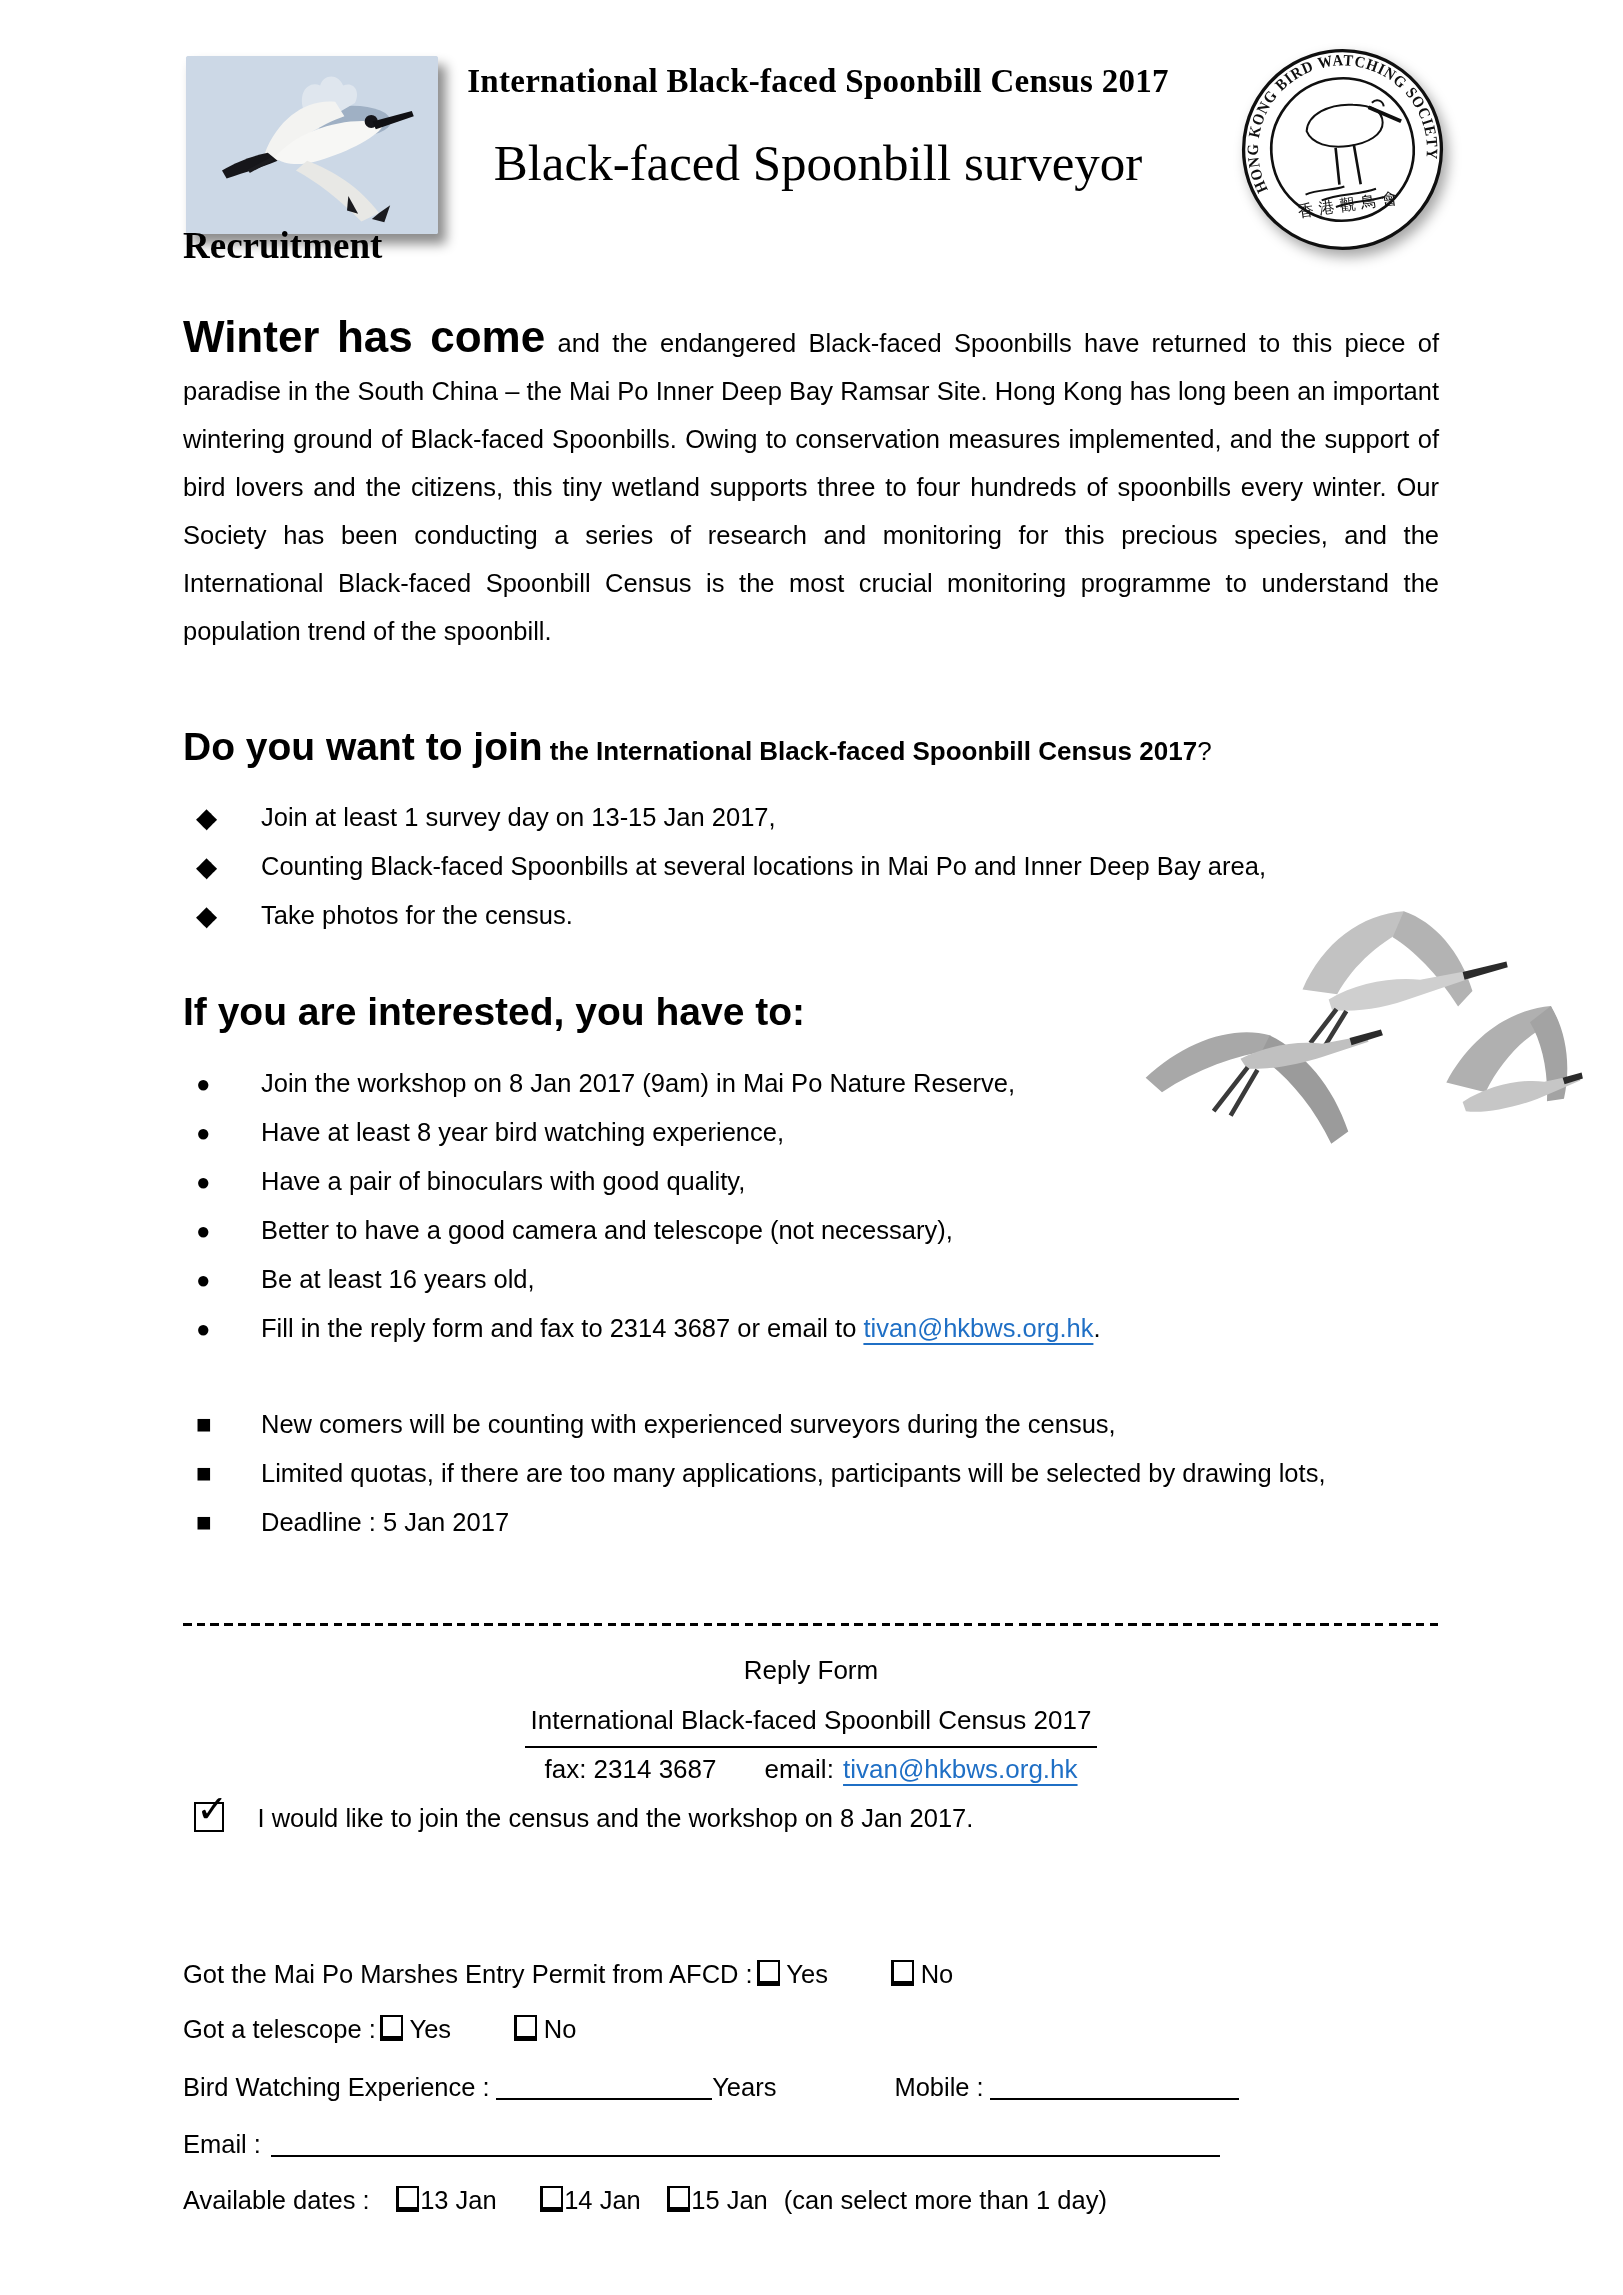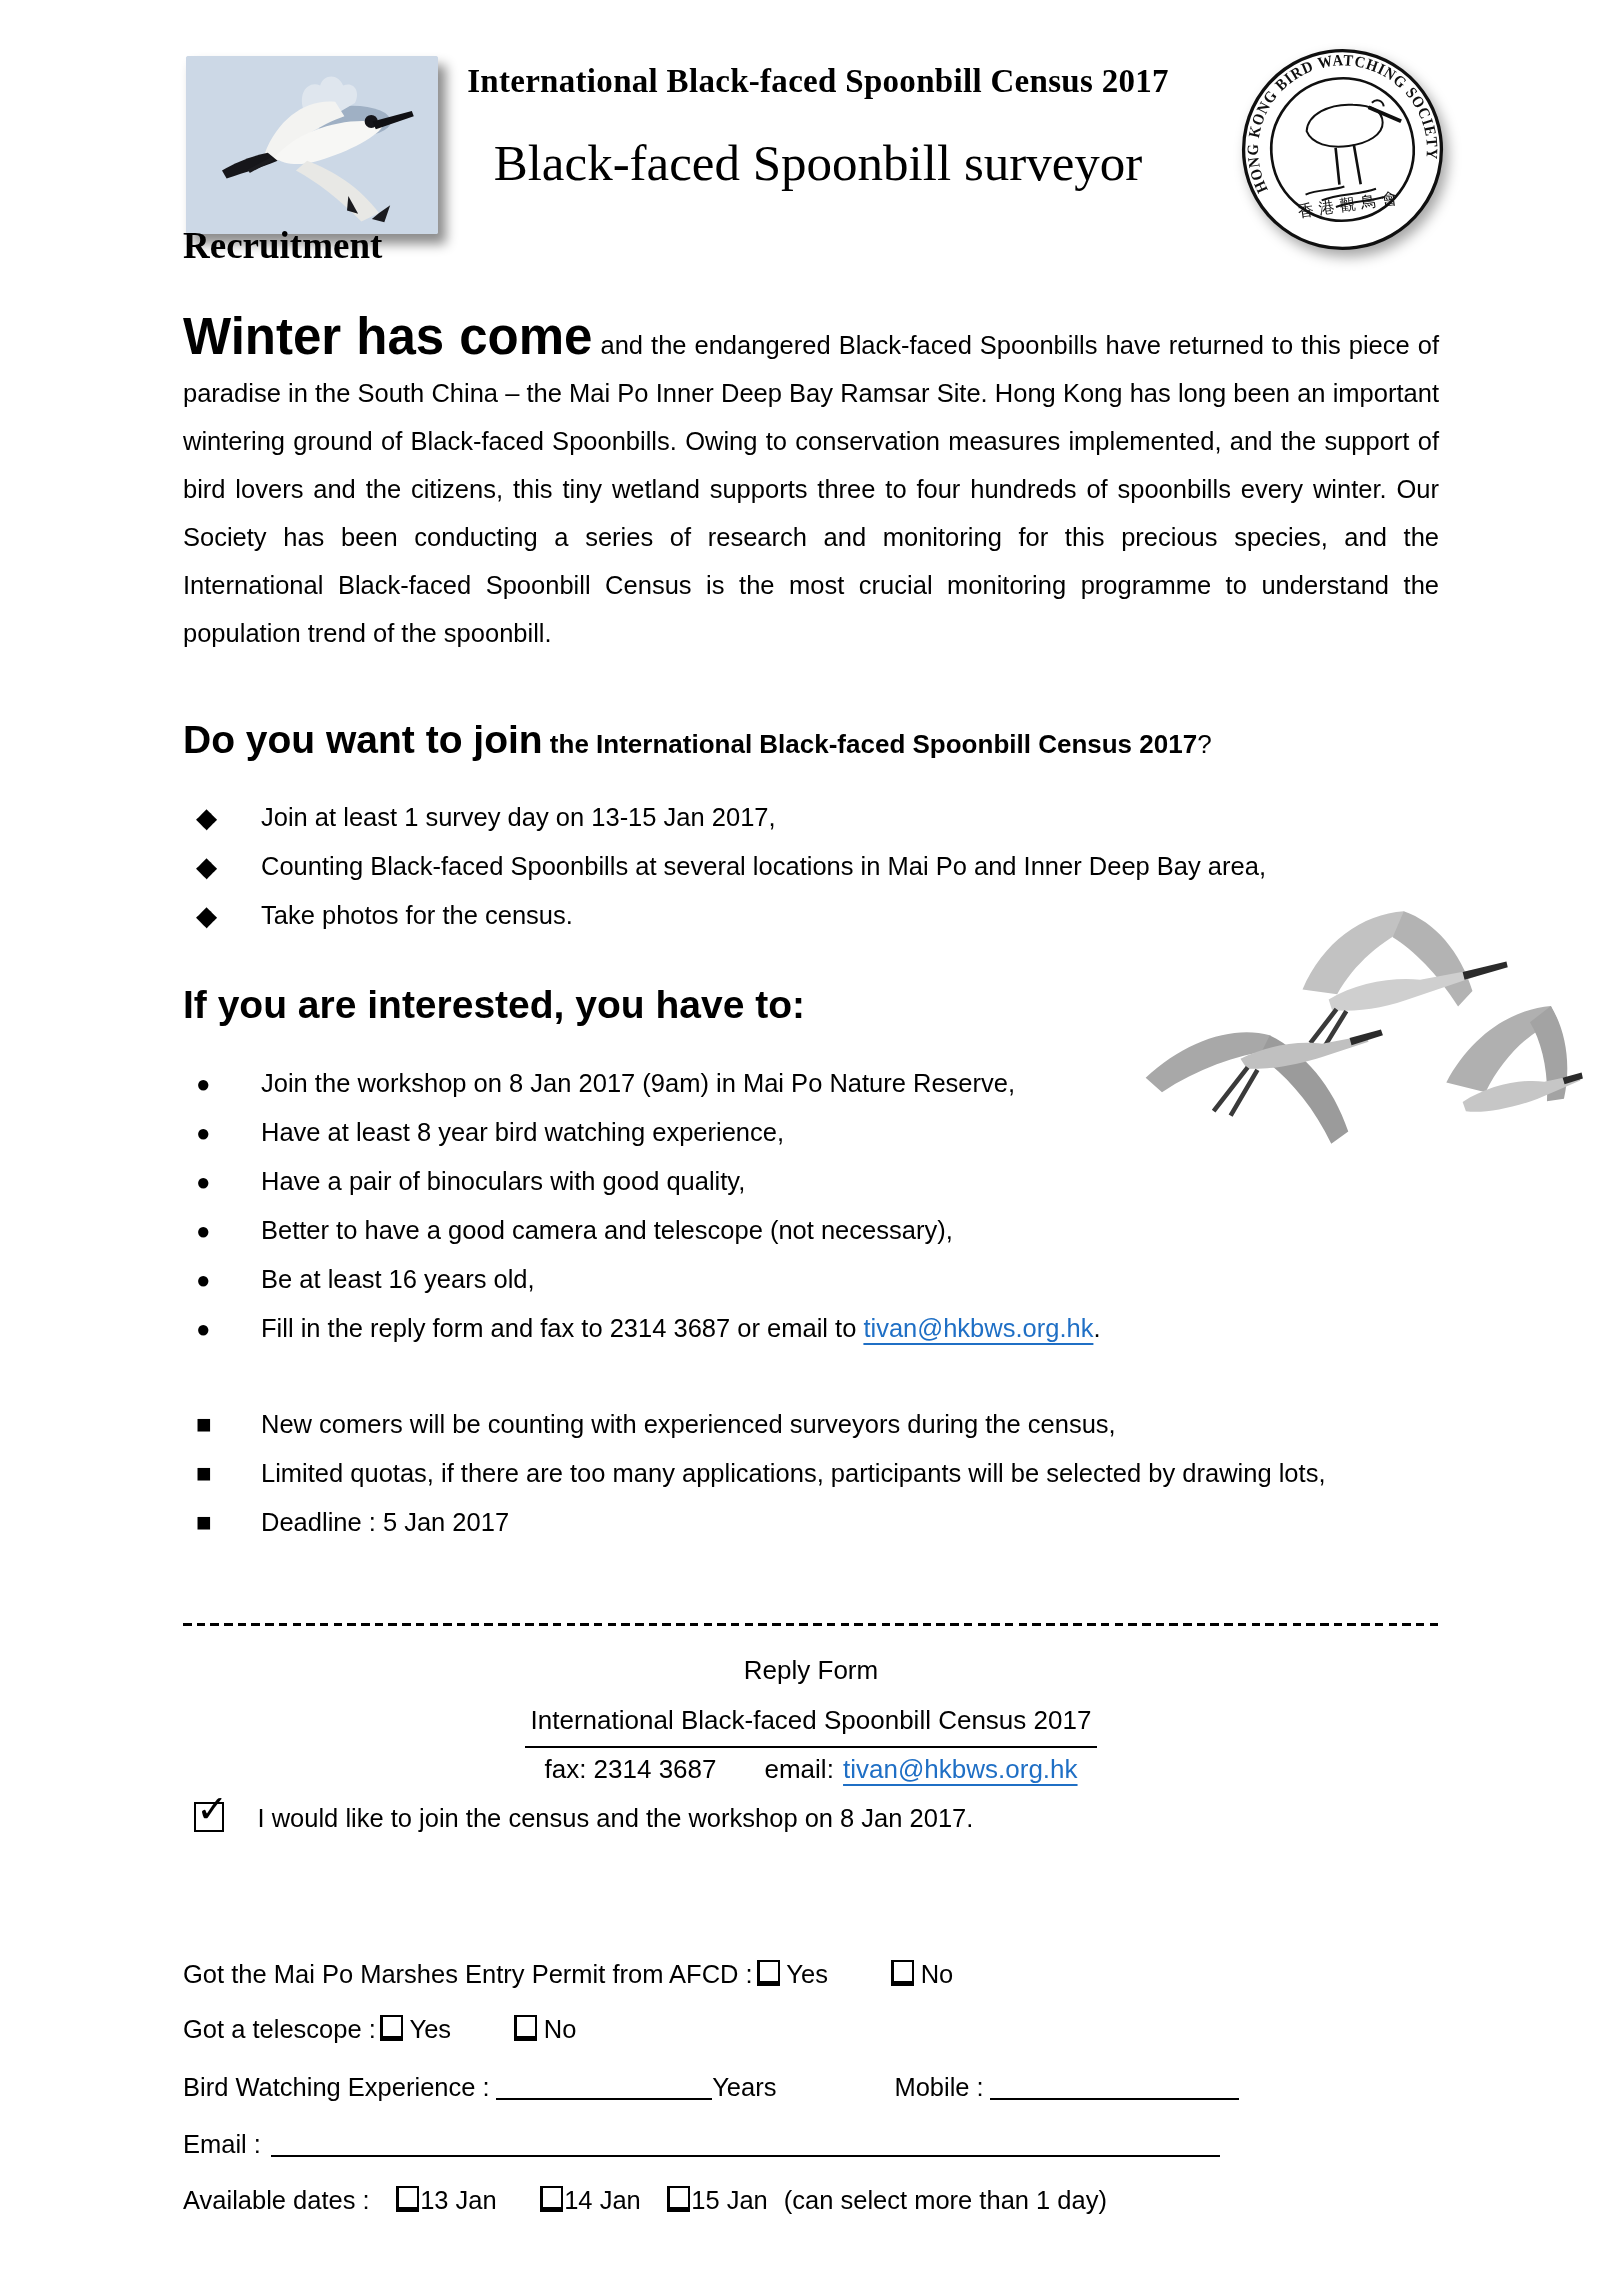--- a/index.html
+++ b/index.html
@@ -26,22 +26,22 @@
   }
   .recruitment{
     position:absolute;left:183px;top:224px;width:1256px;text-align:left;
     font-family:"Liberation Serif",serif;font-weight:700;font-size:37px;
   }
   
   .intro{
     position:absolute;left:183px;top:313px;width:1256px;margin:0;
     font-size:25.5px;line-height:48px;text-align:justify;
   }
-  .lead{font-weight:700;font-size:51px;}
-  .h-big{position:absolute;left:183px;width:1256px;margin:0;font-size:39px;font-weight:700;line-height:46px;}
+  .lead{font-weight:700;font-size:44px;}
+  .h-big{position:absolute;left:183px;width:1256px;margin:0;font-size:39px;font-weight:700;line-height:60px;}
   #h-join{top:717px;}
   #h-interested{top:982px;}
   .h-rest{font-size:26px;font-weight:700;}
   .h-q{font-size:26px;font-weight:400;}
 
   ul.list{position:absolute;left:183px;width:1256px;margin:0;padding:0;list-style:none;font-size:25.5px;line-height:49px;}
   #join-list{top:793px;}
   #interested-list{top:1059px;}
   #notes-list{top:1400px;}
   .list li{display:flex;align-items:flex-start;}

